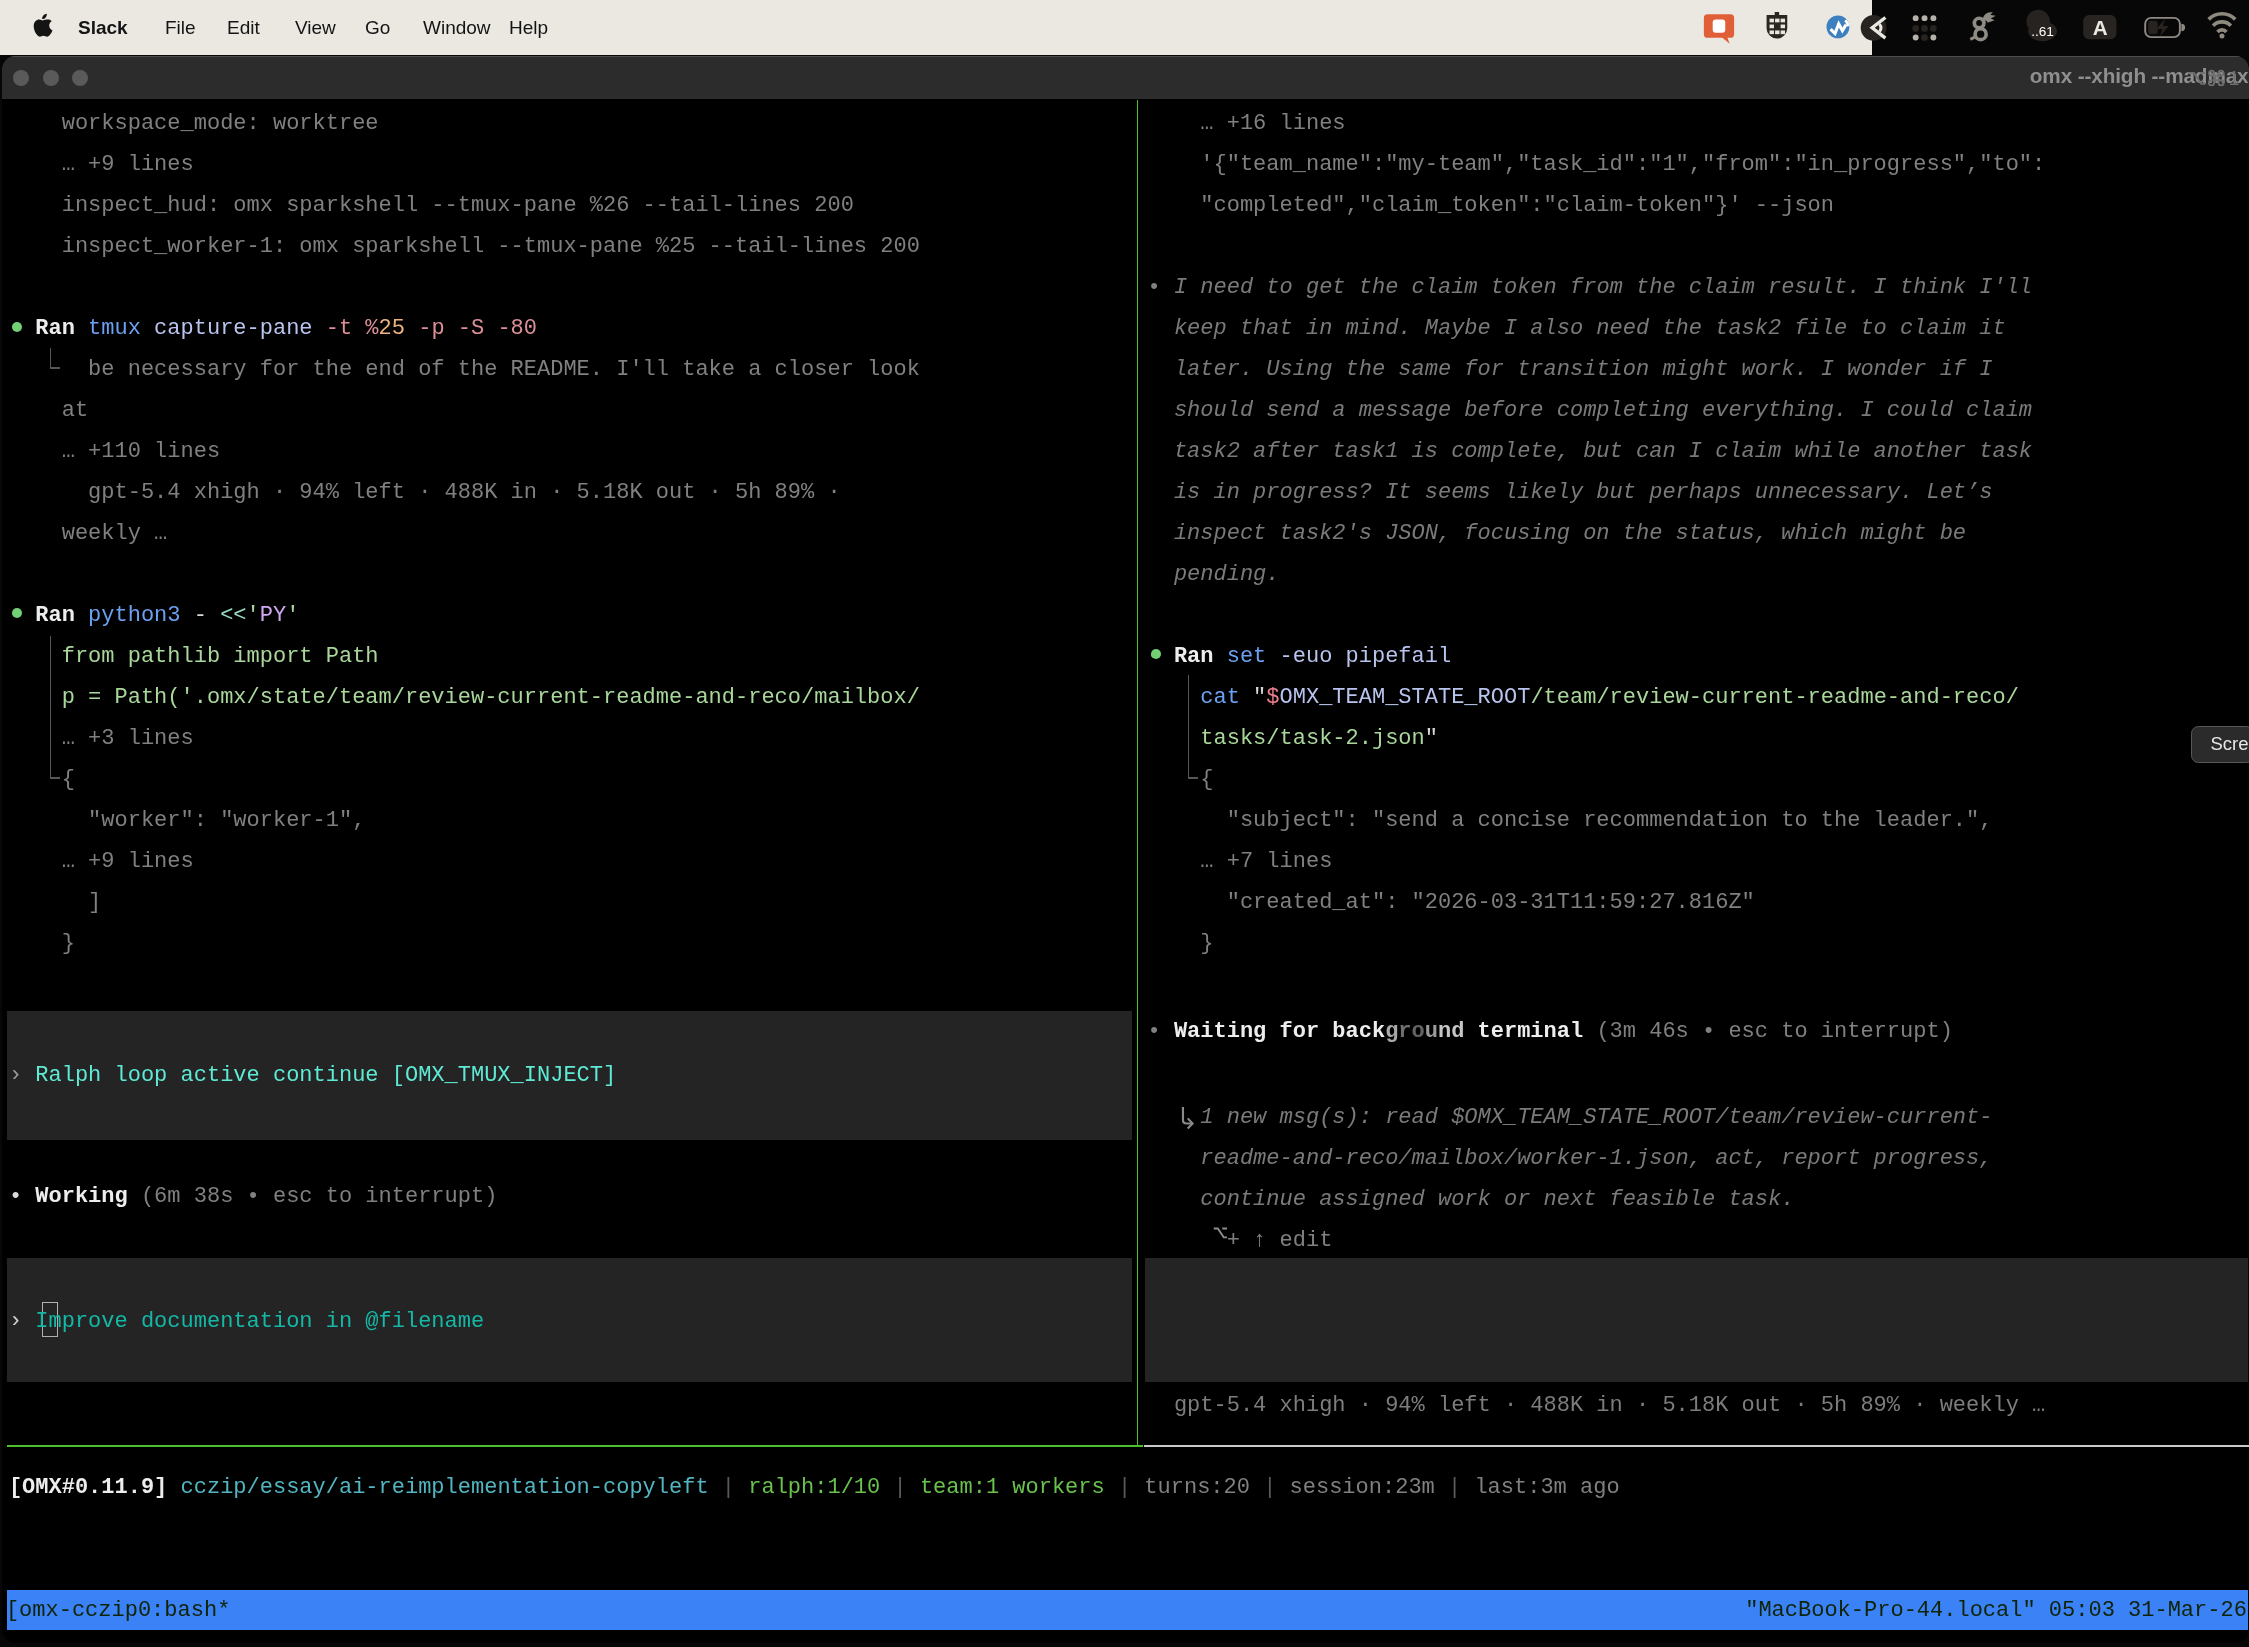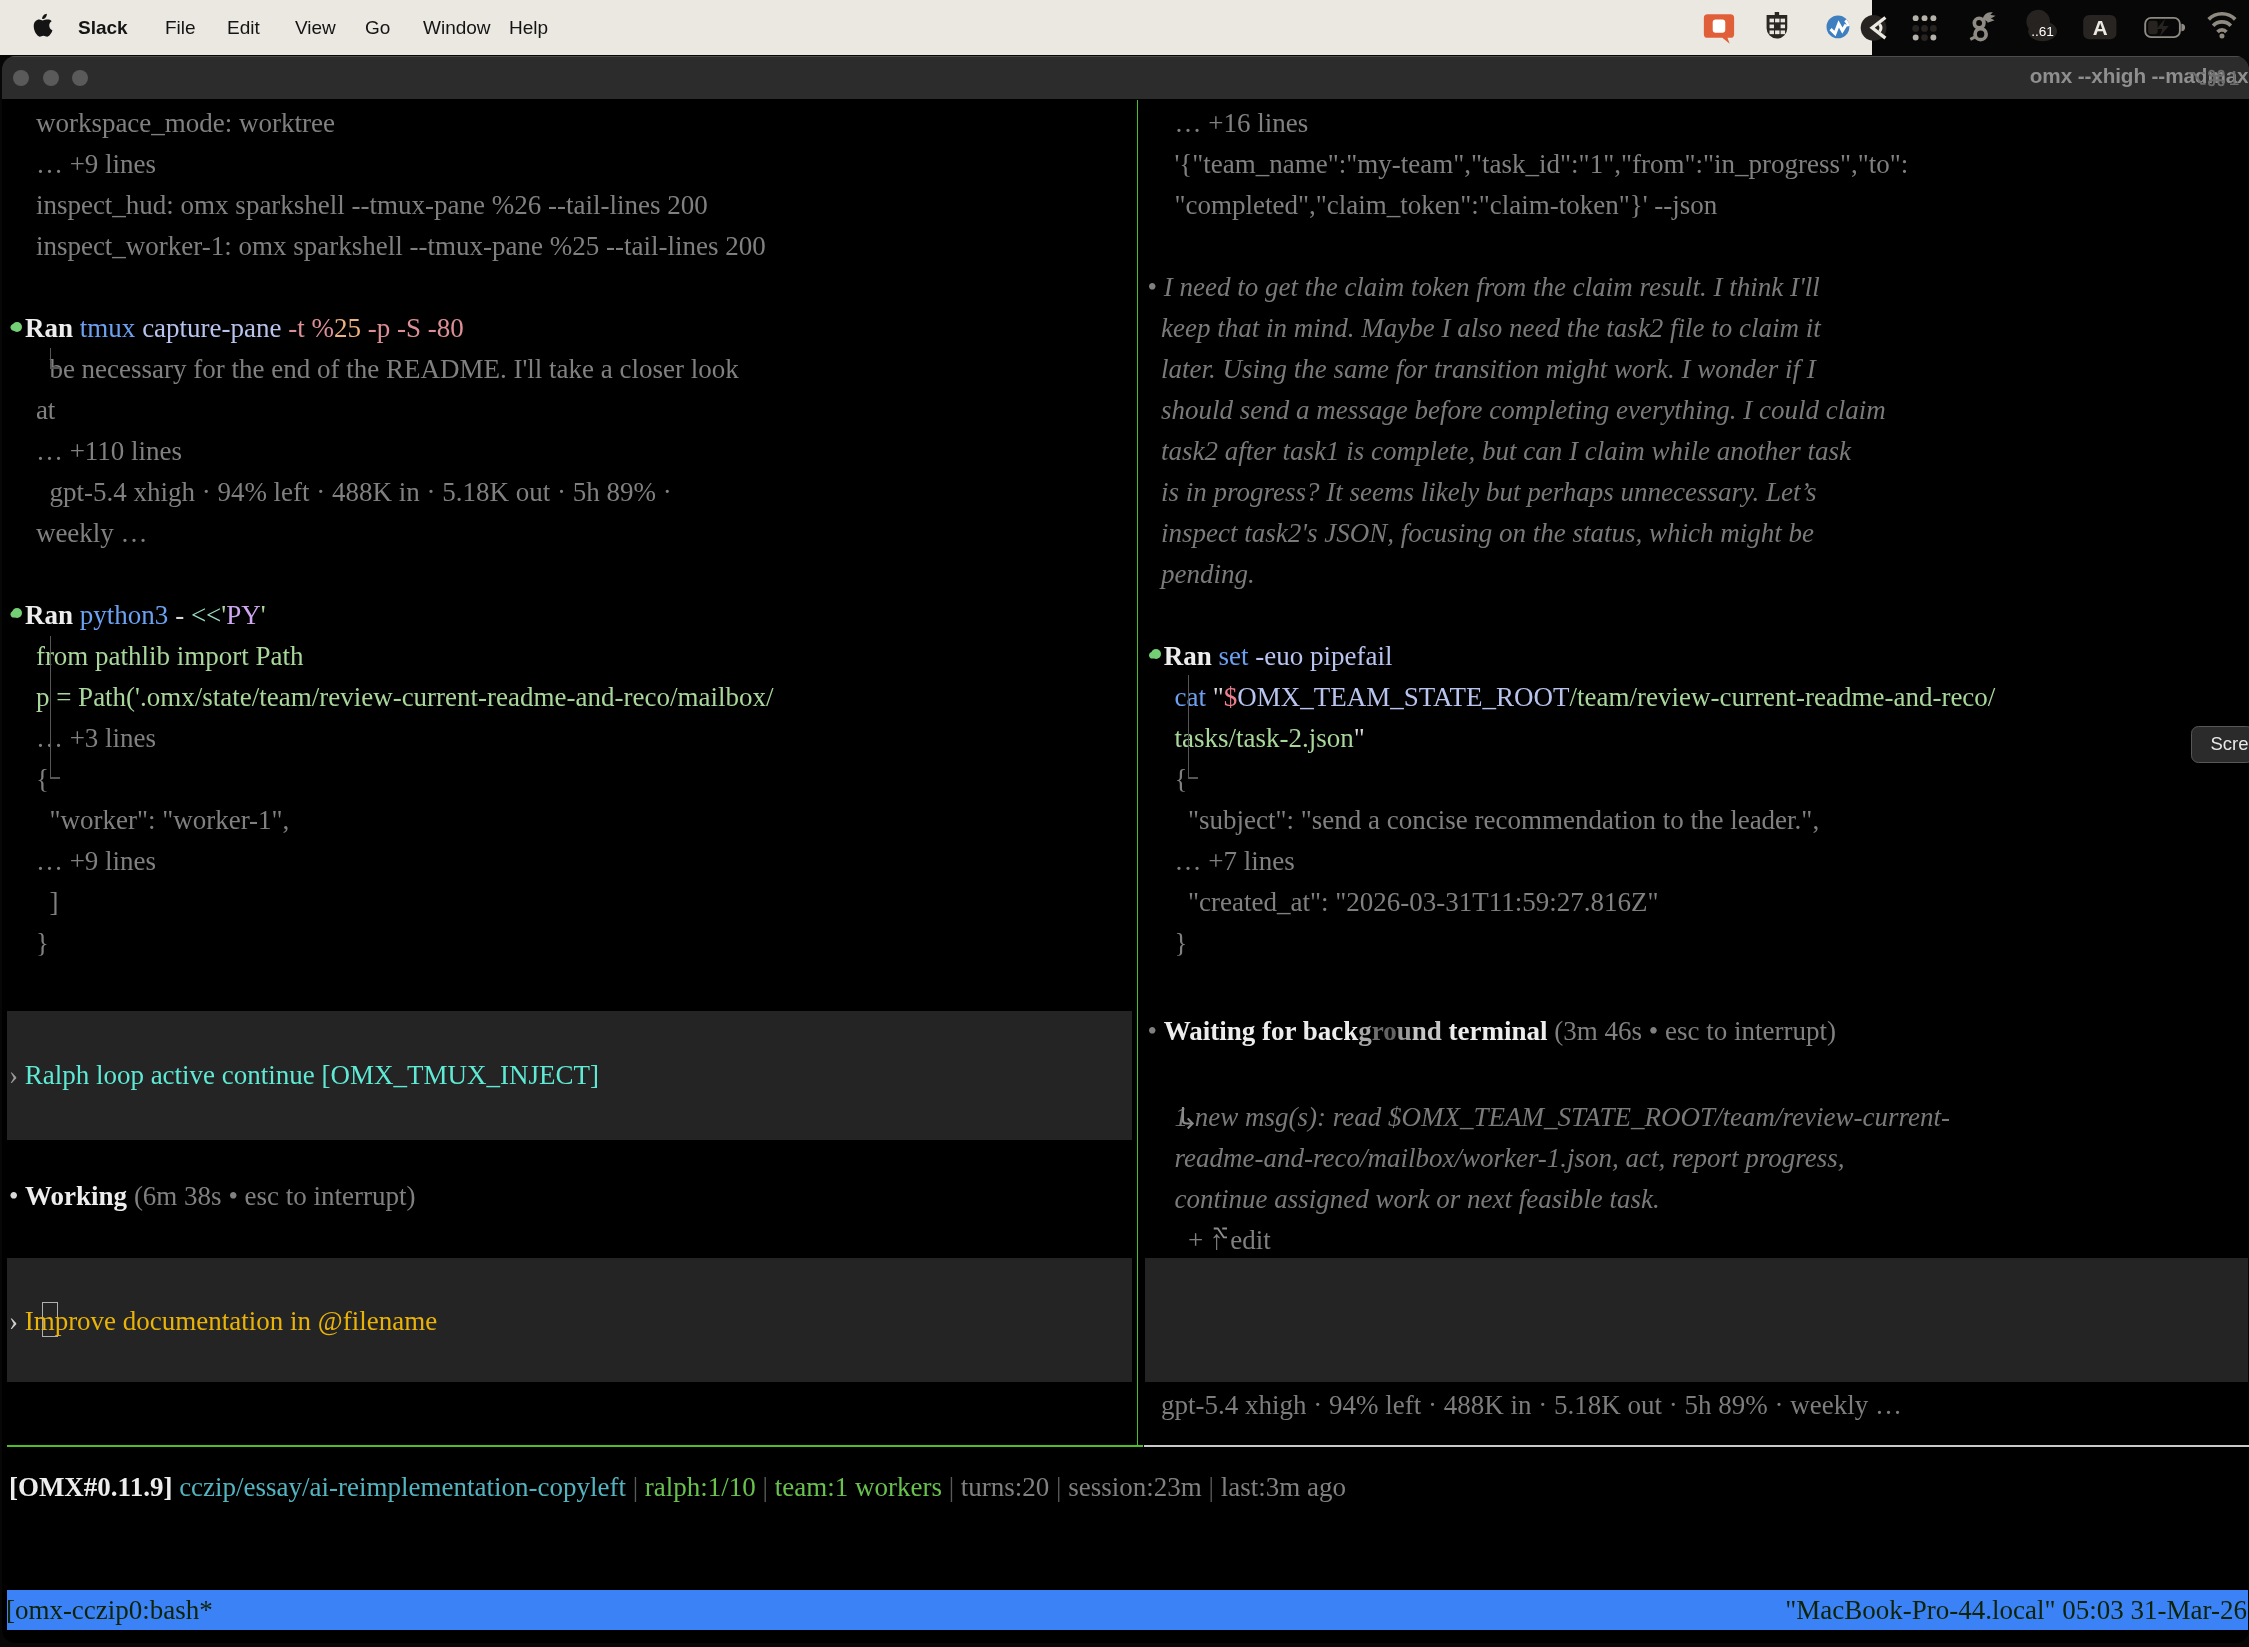--- a/index.html
+++ b/index.html
@@ -1,21 +1,21 @@
 <!DOCTYPE html>
 <html style="font-size:11.8px"><head><meta charset="utf-8"><style>
 html,body{margin:0;padding:0;width:2250px;height:1648px;background:#070707;overflow:hidden}
 *{box-sizing:border-box}
 #menubar{position:absolute;left:0;top:0;width:1872px;height:55px;background:#ebe8e1;font-family:"Liberation Sans",sans-serif;color:#141414}
 .mi{position:absolute;top:0;height:55px;line-height:56px;font-size:19px}
 #win{position:absolute;left:1.5px;top:56px;width:2247px;height:1587px;background:#000;border-radius:13.3px;overflow:hidden}
 #titlebar{position:absolute;left:0;top:0;width:100%;height:43px;background:#2c2c2c;border-top:1.5px solid #4d4d4c;color:#9d9d9d}
 .tl{position:absolute;top:12.5px;width:16px;height:16px;border-radius:50%;background:#5a5a5a}
 #title{position:absolute;left:0;right:0;top:6.6px;text-align:right;font:bold 20.7px "Liberation Sans",sans-serif;color:#8f8f8f;letter-spacing:-0.1px}
-.mono{font-family:Liberation Serif, serif;font-size:27px;line-height:41px;white-space:pre;position:absolute;margin:0;color:#808080}
+.mono{font-family:Liberation Mono, monospace;font-size:22px;line-height:41px;white-space:pre;position:absolute;margin:0;color:#808080}
 .b{font-weight:bold;color:#ededed}.gn{color:#73ce73}.bl{color:#6ca1f1}.pw{color:#b8c3ee}.rs{color:#dd8f97}
 .or{color:#eeb27e}.vi{color:#d0a7f0}.lg{color:#a9d79b}.pk{color:#ed7f8e}
 .qt{color:#d8d8d8}.mint{color:#99dcc3}.it{font-style:italic;color:#7a7a7a}
 .gline{position:absolute;background:#4cc02a}
 .gdot{position:absolute;width:10.3px;height:10.3px;border-radius:50%;background:#74d074}
 .guide{position:absolute;background:#565656}
 .box{position:absolute;background:#242424}
 .scy{color:#53b5c2}.sgn{color:#68c24d}.dim{color:#5a5a5a}
 #gbar{position:absolute;background:#3b82f6;color:#0f2306}
 </style></head>
@@ -182,21 +182,21 @@
 
   <div class="guide" style="left:1186px;top:619px;width:1.8px;height:103px"></div>
   <div class="guide" style="left:1186px;top:721px;width:10.3px;height:1.8px"></div>
 
   <div class="gline" style="left:1135px;top:44px;width:1.8px;height:1346px"></div>
   <div class="box" style="left:5.9px;top:955px;width:1125px;height:129px"></div>
   <pre class="mono" style="left:7.4px;top:999px"><span style="color:#9a9a9a">›</span><span style="color:#5eead4"> Ralph loop active continue [OMX_TMUX_INJECT]</span></pre>
   <pre class="mono" style="left:7.4px;top:1120px"><span style="color:#d9d9d9">• </span><span class="b">Working</span> (6m 38s • esc to interrupt)</pre>
   <div class="box" style="left:5.9px;top:1202px;width:1125px;height:124px"></div>
   <div style="position:absolute;left:40px;top:1246px;width:16px;height:35px;border:1.8px solid #b0b0b0"></div>
-  <pre class="mono" style="left:7.4px;top:1245px"><span style="color:#cfcfcf">›</span><span style="color:#eab308"> Improve documentation in @filename</span></pre>
+  <pre class="mono" style="left:7.4px;top:1245px"><span style="color:#cfcfcf">›</span><span style="color:#14b8a6"> Improve documentation in @filename</span></pre>
 
   <pre class="mono" style="left:1146px;top:955px"><span>• </span><span class="b">Waiting for back</span><span style="font-weight:bold;color:#a8a8a8">g</span><span style="font-weight:bold;color:#6f6f6f">r</span><span style="font-weight:bold;color:#636363">o</span><span style="font-weight:bold;color:#9a9a9a">u</span><span style="font-weight:bold;color:#c6c6c6">nd</span><span class="b"> terminal</span> (3m 46s • esc to interrupt)</pre>
   <pre class="mono" style="left:1146px;top:1041px"><span class="it">  <span id="hookarrow" style="font-style:normal"> </span> 1 new msg(s): read $OMX_TEAM_STATE_ROOT/team/review-current-
     readme-and-reco/mailbox/worker-1.json, act, report progress,
     continue assigned work or next feasible task.</span>
     <span id="optedit"> </span> + ↑ edit</pre>
   <svg style="position:absolute;left:1211px;top:1171px" width="14.8" height="11.8" viewBox="0 0 20 16" preserveAspectRatio="none">
       <path d="M1 2 h5.5 l8 12 h4.5 M12.5 2 h6.5" stroke="#8e8e8e" stroke-width="2.5" fill="none"></path>
     </svg>
   <svg style="position:absolute;left:1178px;top:1043px" width="22" height="38" viewBox="0 0 30 52">

